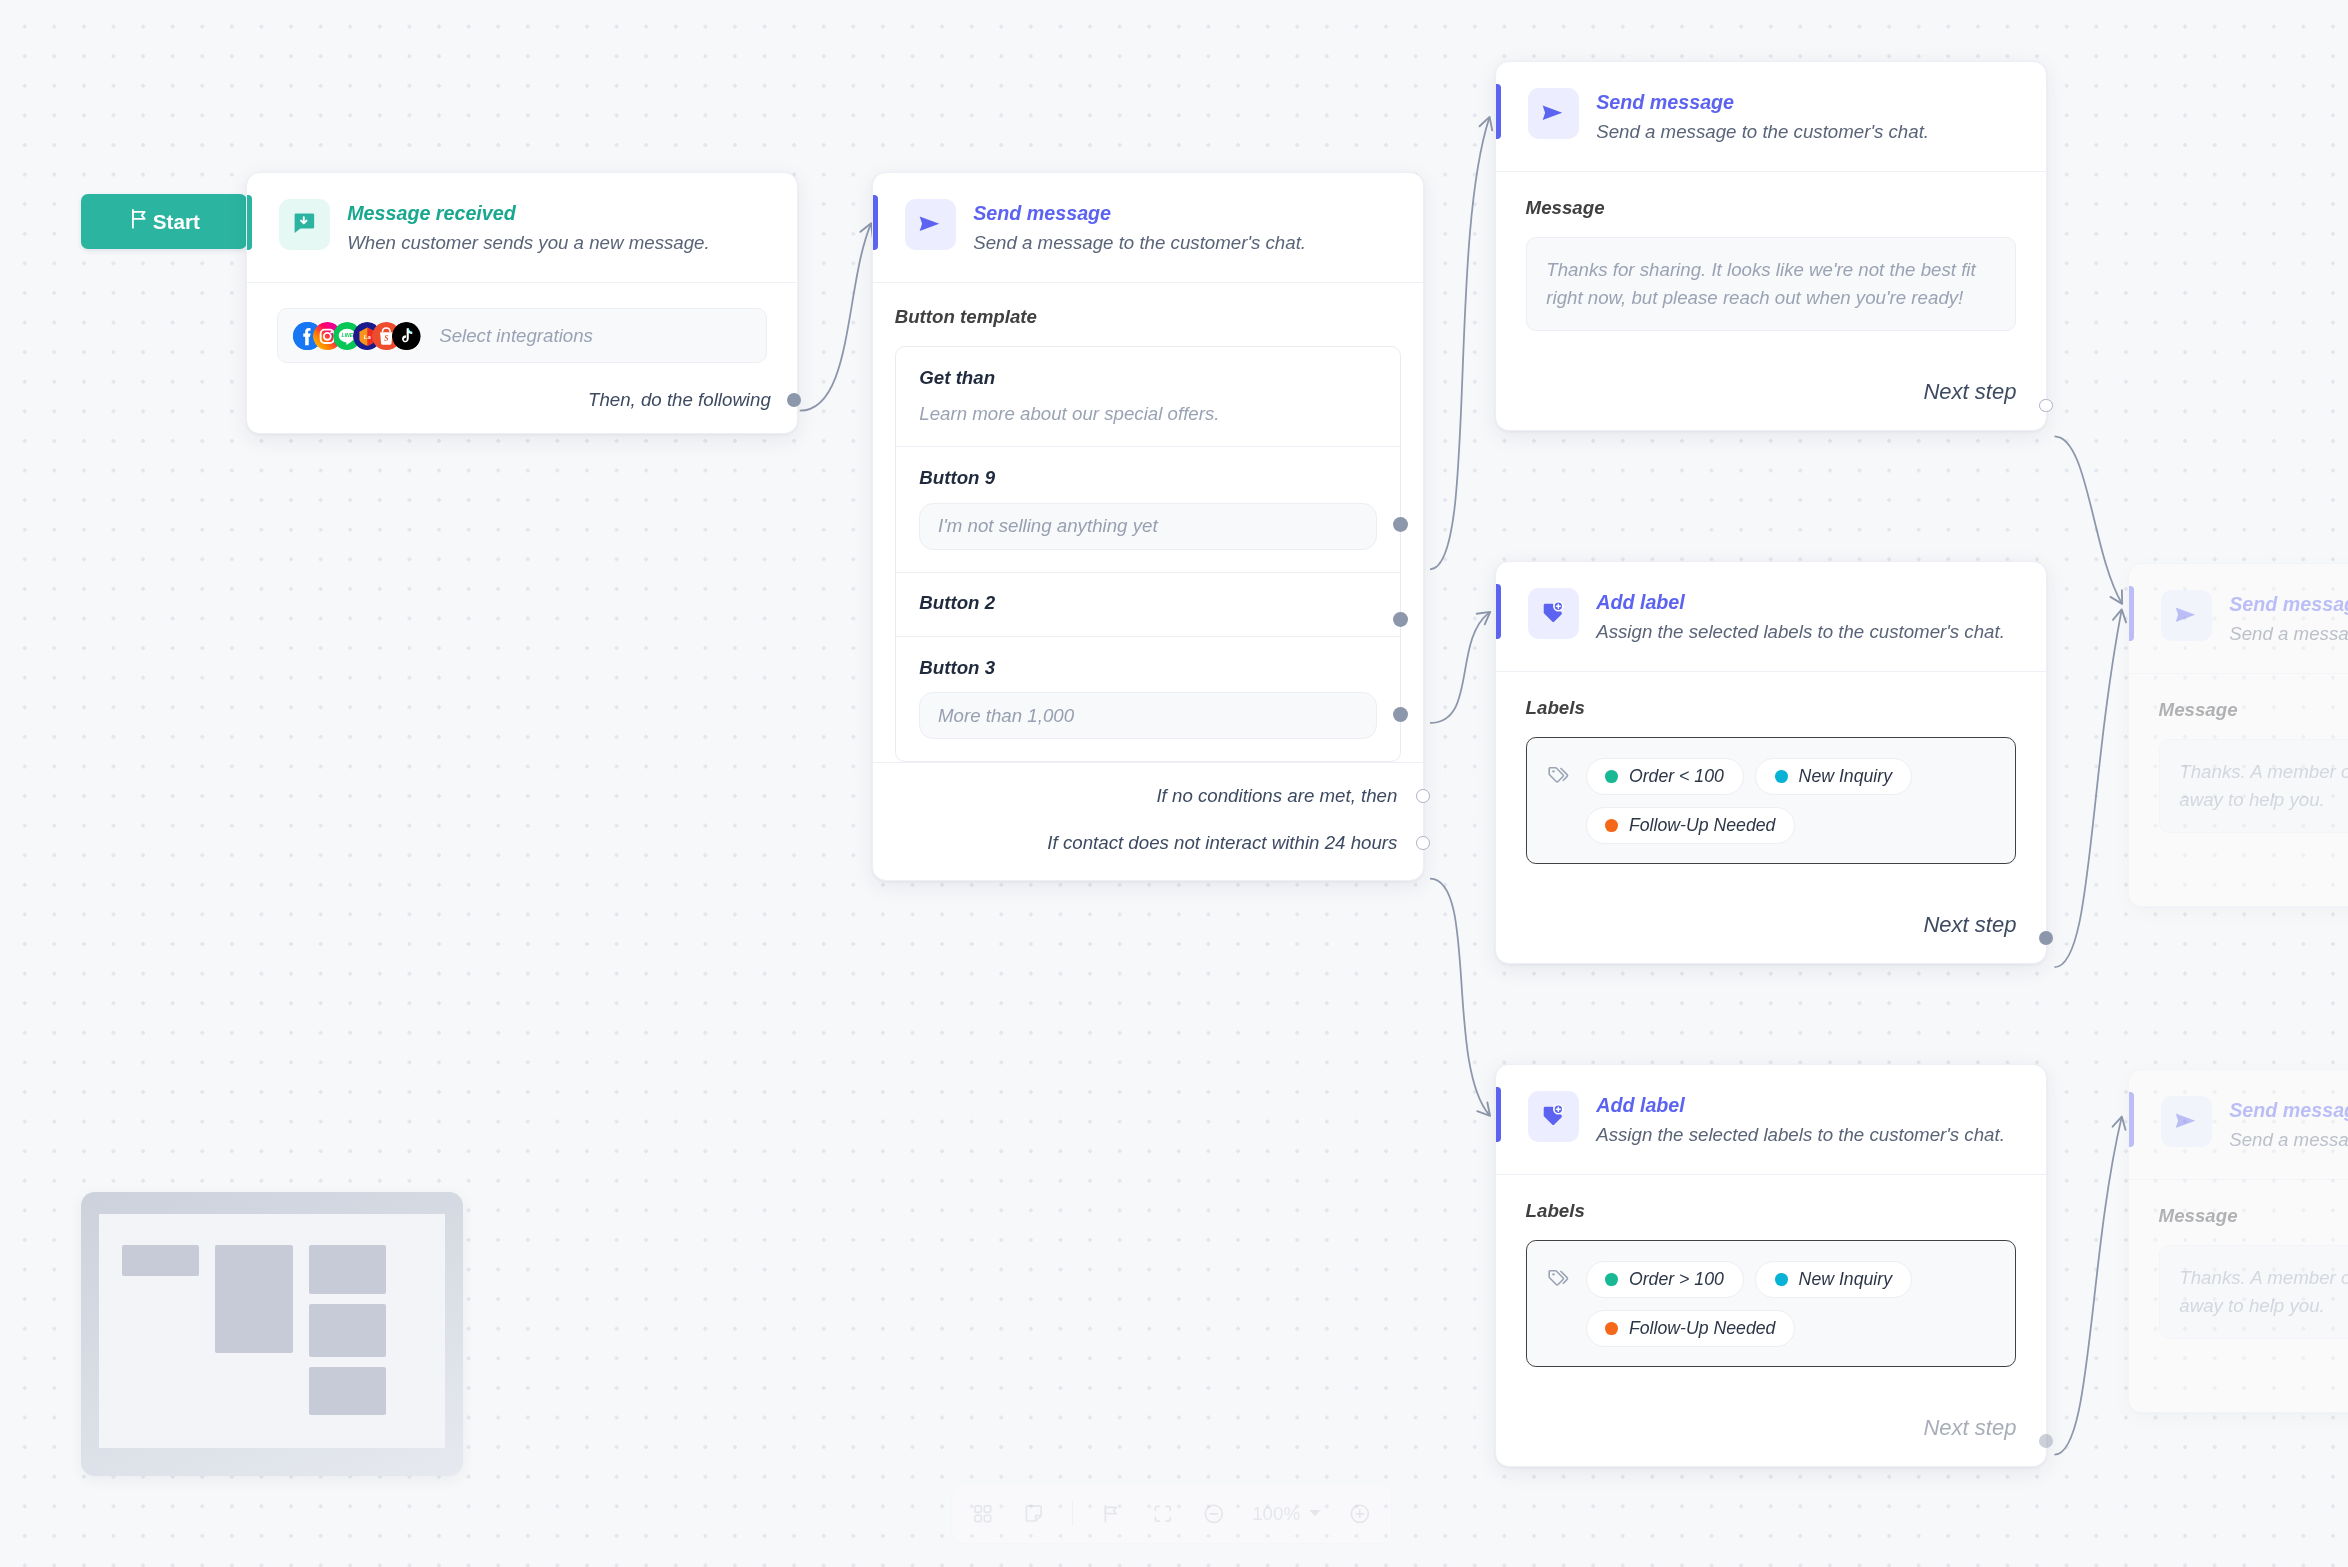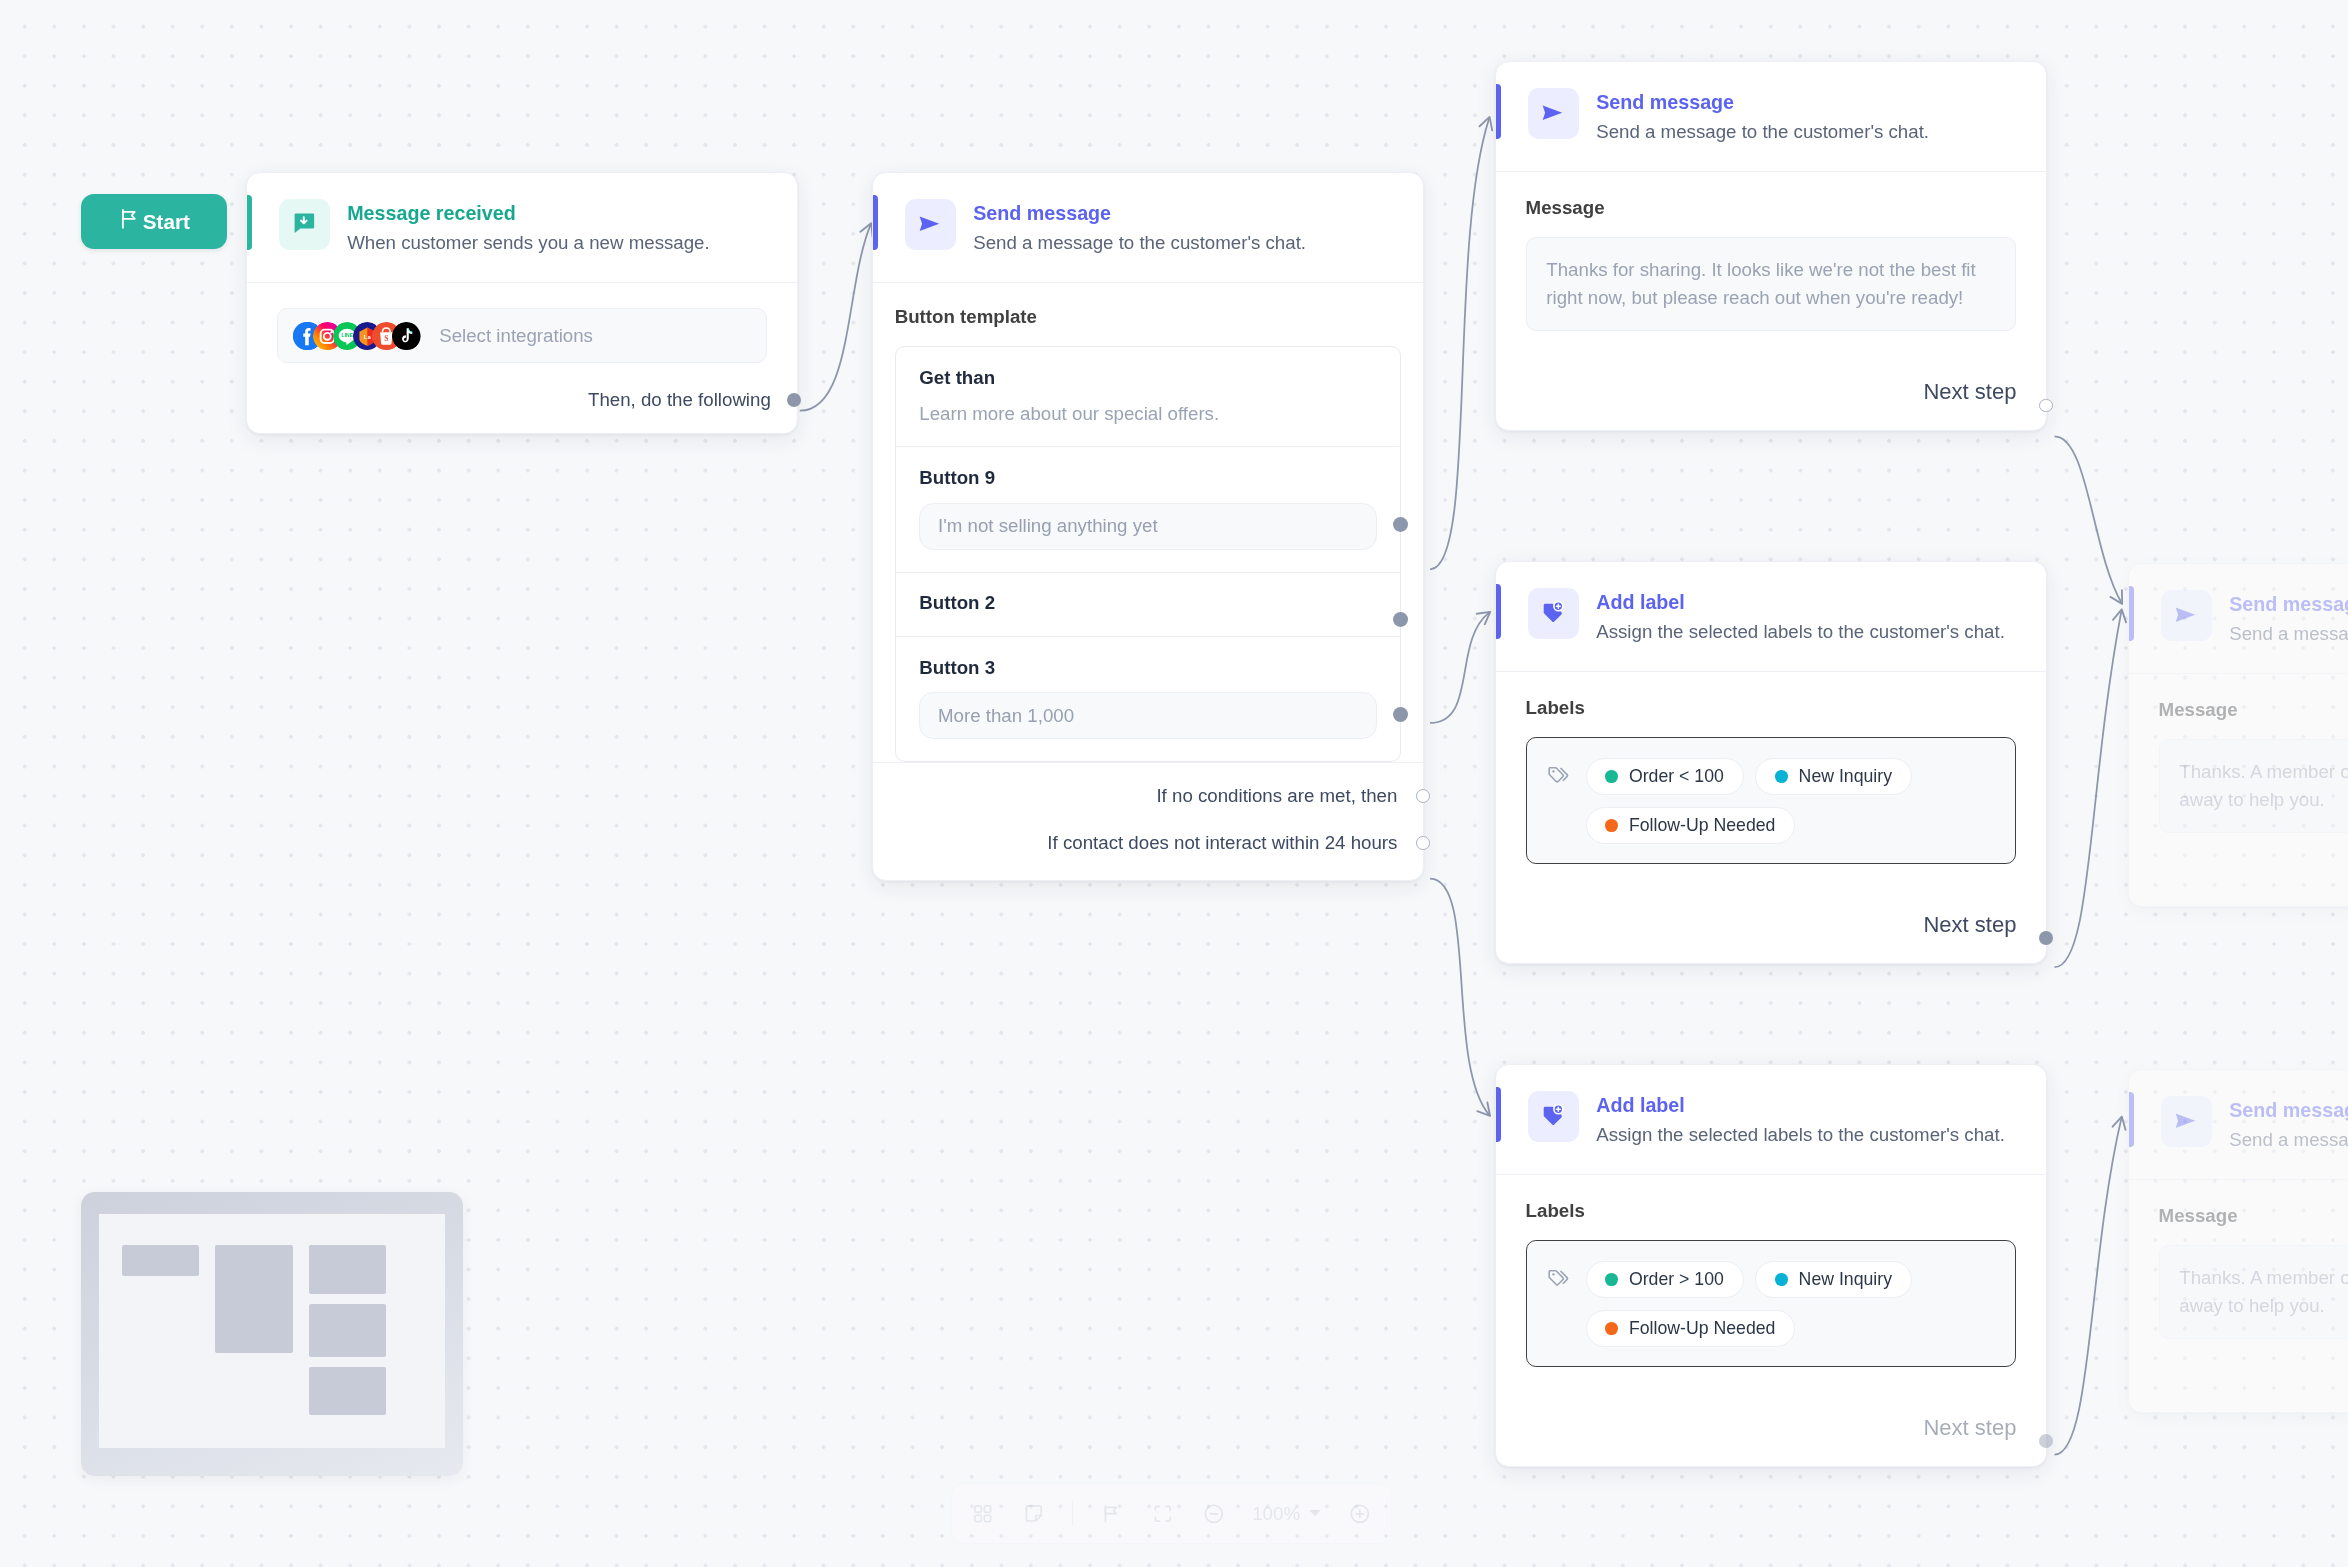--- a/index.html
+++ b/index.html
@@ -15,35 +15,36 @@
     background-color: #f7f8fa;
     background-image: radial-gradient(#e3e6ec 1.6px, transparent 1.7px);
     background-size: 29.6px 29.6px;
     background-position: 9.9px 11.8px;
   }
   #edges { position: absolute; inset: 0; width: 2348px; height: 1567px; pointer-events: none; }
 
   
   .start-node {
     position: absolute; left: 81px; top: 194px;
-    width: 146px; height: 55px;
-    background: #2bb5a0; border-radius: 13px;
+    width: 166px; height: 55px;
+    background: #2bb5a0; border-radius: 7px;
     display: flex; align-items: center; justify-content: center; gap: 1px;
     color: #ffffff; font-size: 20.7px; font-weight: 600;
     box-shadow: 0 2px 4.9px rgba(20,50,70,.10);
   }
   .start-node .flag { display:block; }
 
   
   .card {
     position: absolute;
     background: #ffffff;
     border-radius: 13.8px;
     border: 1px solid #edeff4;
     box-shadow: 0 5.9px 21.7px rgba(28,43,72,.075), 0 1px 3px rgba(28,43,72,.05);
+    font-style: italic;
   }
   .card-head {
     position: relative;
     display: flex; align-items: flex-start; gap: 17.7px;
     padding: 25.6px 25.6px 25.6px 31.5px;
     border-bottom: 1px solid #eef0f5;
   }
   .accent {
     position: absolute; left: 0; top: 21.7px;
     width: 4.9px; height: 55px; border-radius: 0 3.9px 3.9px 0;

